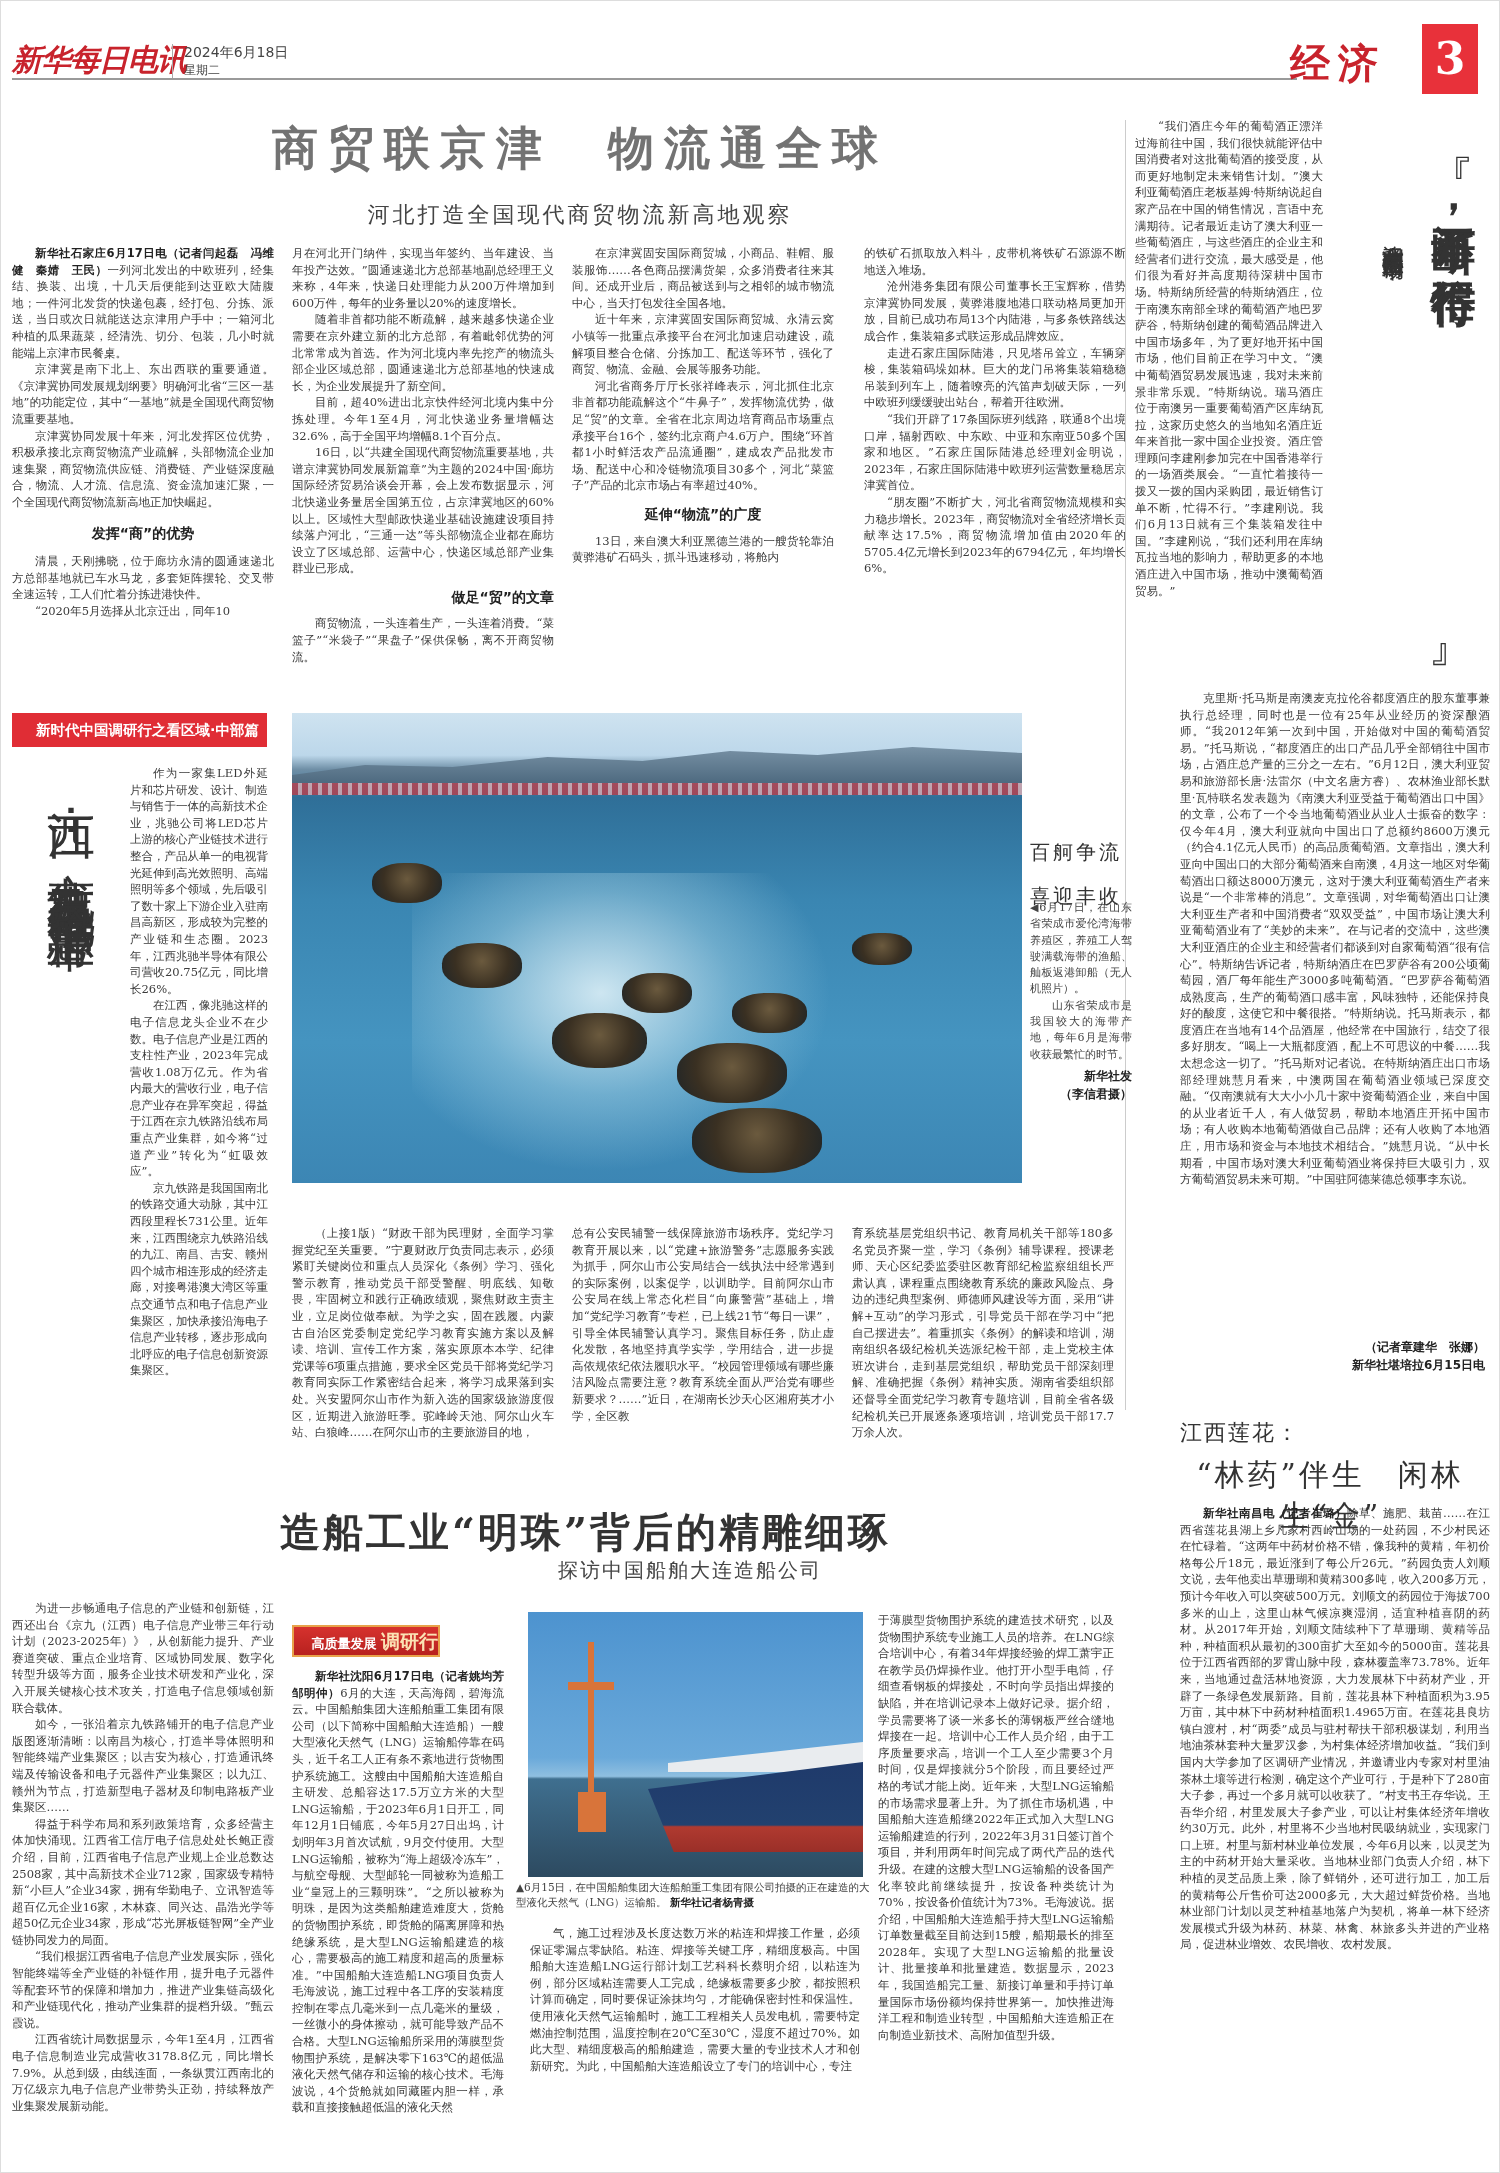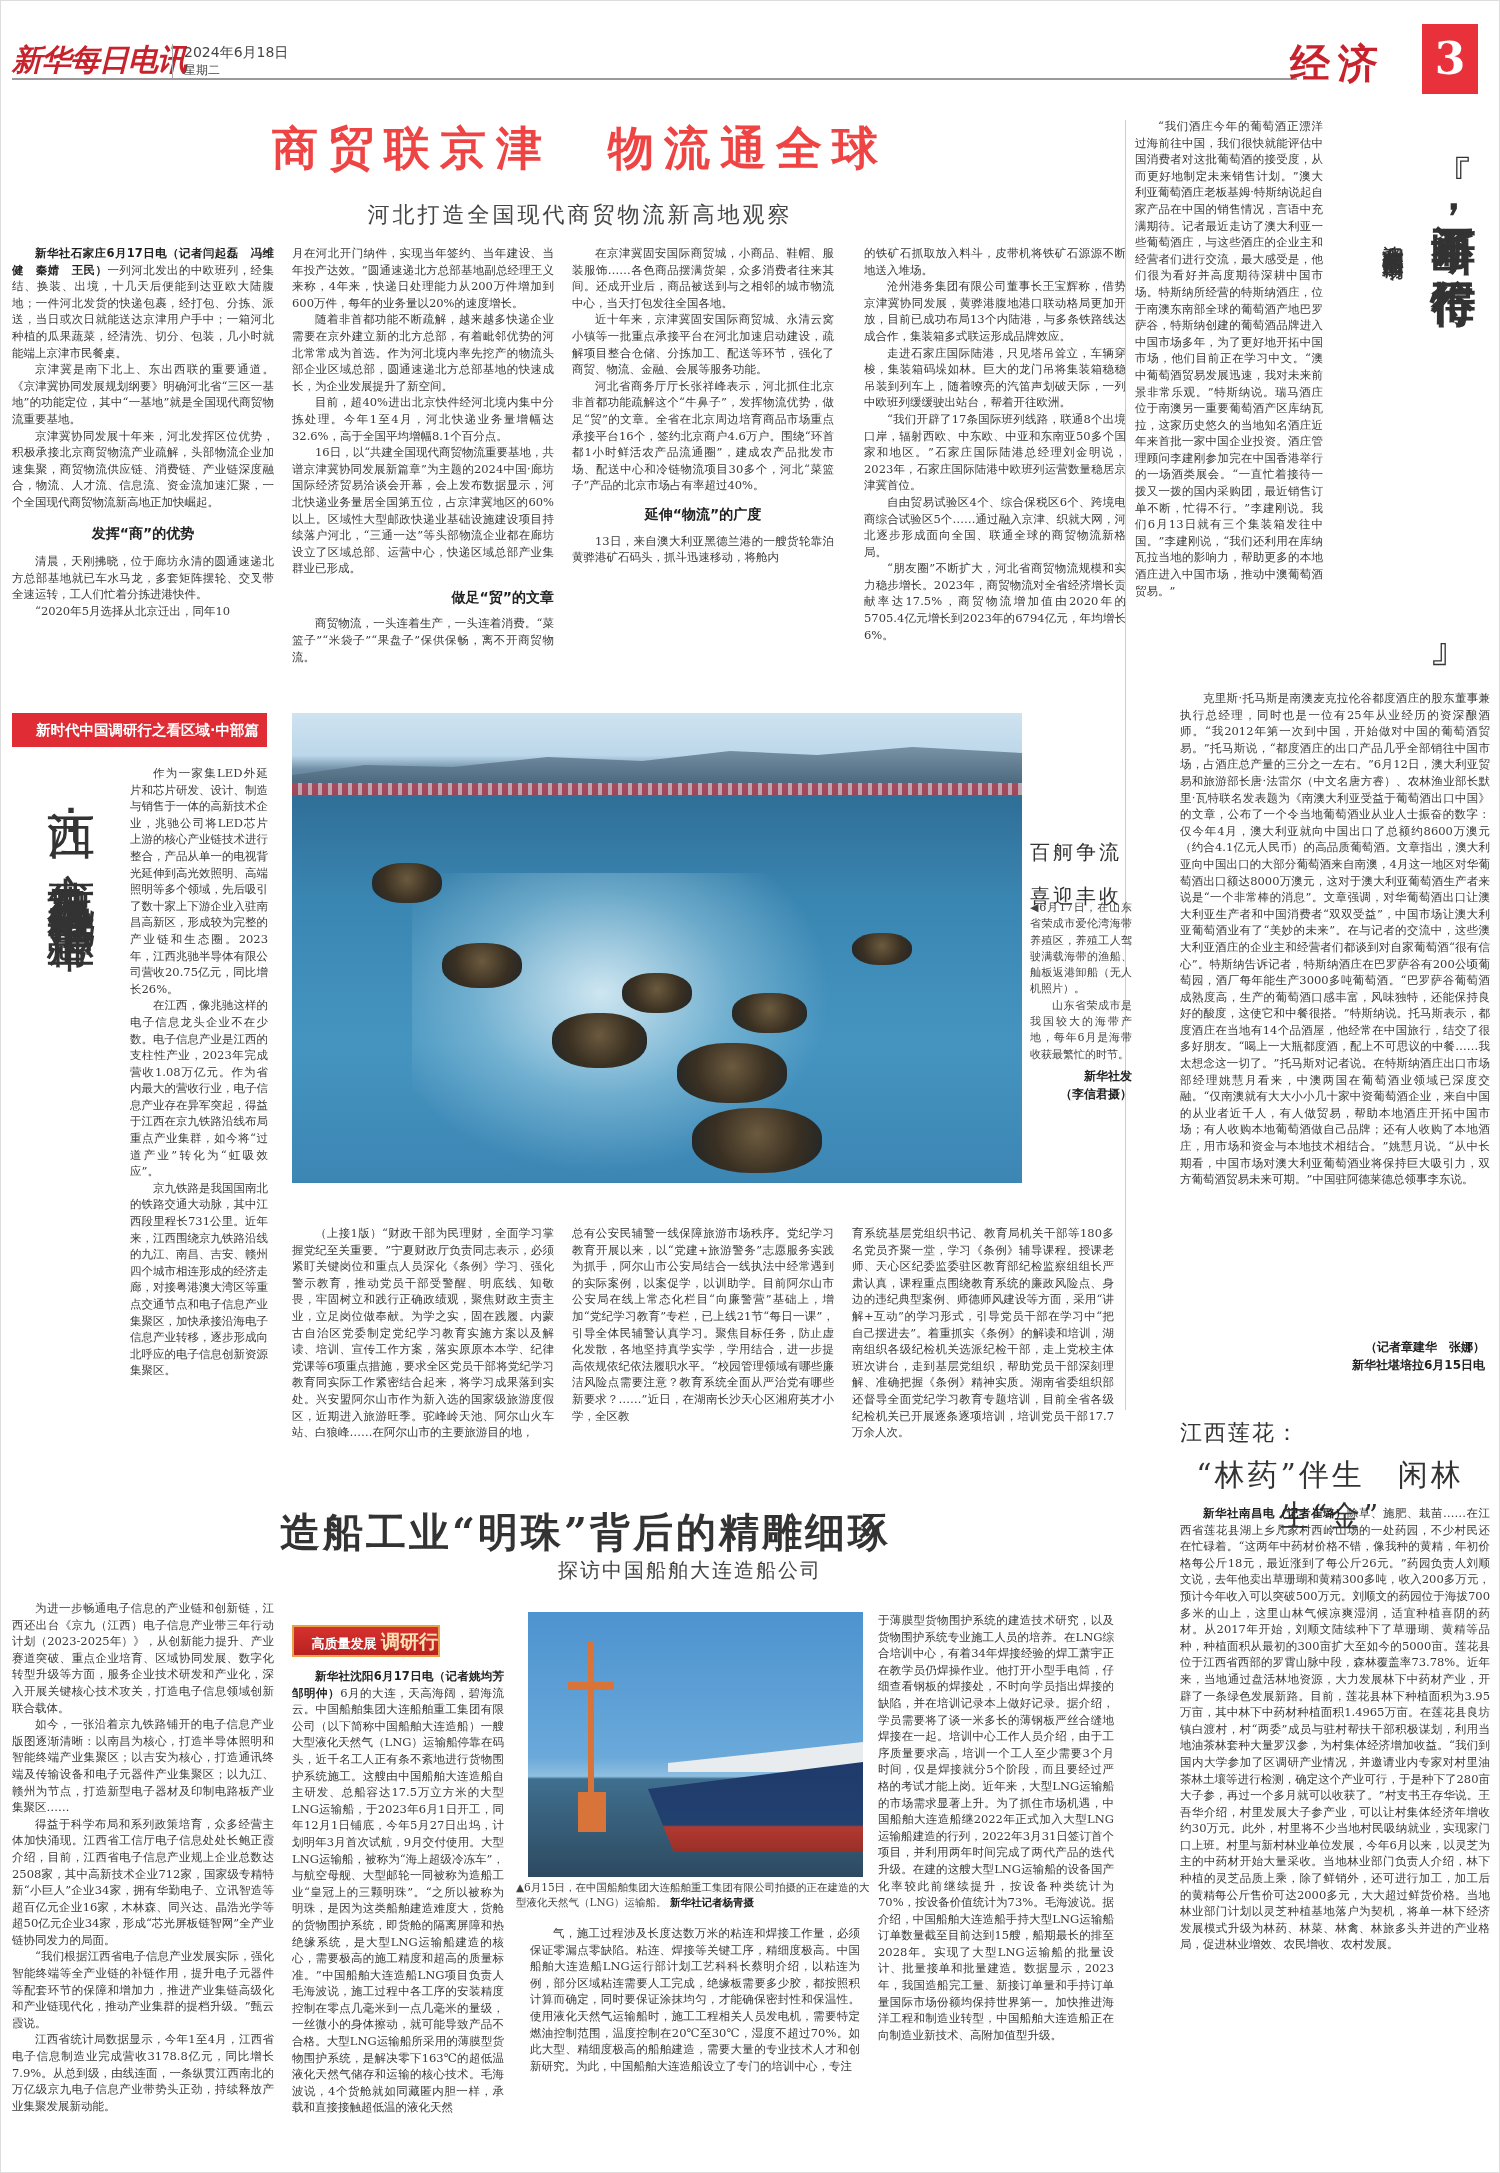--- a/index.html
+++ b/index.html
@@ -10,21 +10,21 @@
   .txt p { text-indent: 2em; }
   .txt b { font-family: "DejaVu Sans", "Liberation Sans", sans-serif; font-weight: bold; color: #222; }
   .sans { font-family: "DejaVu Sans", "Liberation Sans", sans-serif; }
   .masthead-logo { left: 12px; top: 40px; font-size: 30px; color: #c8232c; font-style: italic; font-weight: bold; letter-spacing: -1px; }
   .masthead-sep { left: 172px; top: 44px; width: 1px; height: 36px; background: #aaa; }
   .masthead-date { left: 184px; top: 44px; font-size: 14px; color: #444; }
   .masthead-day { left: 184px; top: 62px; font-size: 12px; color: #444; }
   .masthead-rule { left: 12px; top: 78px; width: 1285px; height: 2px; background: #9a9a9a; }
   .section-name { left: 1290px; top: 36px; font-size: 40px; color: #c8232c; font-weight: bold; letter-spacing: 8px; }
   .page-num { left: 1422px; top: 24px; width: 56px; height: 70px; background: #e8313a; color: #fff; font-size: 44px; font-weight: bold; text-align: center; line-height: 70px; }
-  .headline-1 { left: 160px; top: 118px; width: 840px; font-size: 46px; font-weight: bold; color: #ef4444; letter-spacing: 10px; text-align: center; }
+  .headline-1 { left: 160px; top: 118px; width: 840px; font-size: 46px; font-weight: bold; color: #737373; letter-spacing: 10px; text-align: center; }
   .subhead-1 { left: 160px; top: 200px; width: 840px; text-align: center; font-size: 22px; color: #444; letter-spacing: 3px; }
   .sub-section { font-family: "DejaVu Sans", "Liberation Sans", sans-serif; font-weight: bold; font-size: 14px; color: #222; text-align: center; }
   .col-rule-v { width: 1px; background: #ccc; }
   .red-banner { left: 12px; top: 713px; width: 255px; height: 34px; background: #e02d35; color: #fff; font-family: "DejaVu Sans", "Liberation Sans", sans-serif; font-weight: bold; font-size: 14.5px; line-height: 34px; padding-left: 24px; }
   .vert-title { writing-mode: vertical-rl; font-size: 48px; color: #333; letter-spacing: 4px; }
   .photo-seaweed { left: 292px; top: 713px; width: 730px; height: 470px; overflow: hidden;
     background: linear-gradient(180deg, #cfe3f0 0%, #bcd7ea 9%, #6f8fa6 12%, #2f6f98 18%, #3a86b2 40%, #4594c0 70%, #3c86b4 100%); }
   .photo-seaweed .mountain { position: absolute; left: 0; top: 30px; width: 730px; height: 40px;
     background: linear-gradient(180deg, #7d96a9, #4e6a80); clip-path: polygon(0 80%, 10% 55%, 22% 60%, 35% 35%, 48% 45%, 60% 20%, 72% 30%, 85% 10%, 100% 25%, 100% 100%, 0 100%); }
   .photo-seaweed .rafts { position: absolute; left: 0; top: 70px; width: 730px; height: 12px; background: repeating-linear-gradient(90deg, #c23a46 0 6px, #e8b0b5 6px 10px); opacity: .75; }
@@ -90,21 +90,20 @@
   <p>河北省商务厅厅长张祥峰表示，河北抓住北京非首都功能疏解这个“牛鼻子”，发挥物流优势，做足“贸”的文章。全省在北京周边培育商品市场重点承接平台16个，签约北京商户4.6万户。围绕“环首都1小时鲜活农产品流通圈”，建成农产品批发市场、配送中心和冷链物流项目30多个，河北“菜篮子”产品的北京市场占有率超过40%。</p>
   <div class="sub-section" style="margin:12px 0 10px;">延伸“物流”的广度</div>
   <p>13日，来自澳大利亚黑德兰港的一艘货轮靠泊黄骅港矿石码头，抓斗迅速移动，将舱内</p>
 </div>
 
 <div class="abs txt" style="left:852px;top:245px;width:262px;height:445px;margin-left:12px;">
   <p style="text-indent:0">的铁矿石抓取放入料斗，皮带机将铁矿石源源不断地送入堆场。</p>
   <p>沧州港务集团有限公司董事长王宝辉称，借势京津冀协同发展，黄骅港腹地港口联动格局更加开放，目前已成功布局13个内陆港，与多条铁路线达成合作，集装箱多式联运形成品牌效应。</p>
   <p>走进石家庄国际陆港，只见塔吊耸立，车辆穿梭，集装箱码垛如林。巨大的龙门吊将集装箱稳稳吊装到列车上，随着嘹亮的汽笛声划破天际，一列中欧班列缓缓驶出站台，帮着开往欧洲。</p>
   <p>“我们开辟了17条国际班列线路，联通8个出境口岸，辐射西欧、中东欧、中亚和东南亚50多个国家和地区。”石家庄国际陆港总经理刘金明说，2023年，石家庄国际陆港中欧班列运营数量稳居京津冀首位。</p>
-  <p>自由贸易试验区4个、综合保税区6个、跨境电商综合试验区5个……通过融入京津、织就大网，河北逐步形成面向全国、联通全球的商贸物流新格局。</p>
   <p>“朋友圈”不断扩大，河北省商贸物流规模和实力稳步增长。2023年，商贸物流对全省经济增长贡献率达17.5%，商贸物流增加值由2020年的5705.4亿元增长到2023年的6794亿元，年均增长6%。</p>
 </div>
 
 <div class="abs col-rule-v" style="left:1125px;top:120px;height:1290px;"></div>
 
 <div class="abs txt" style="left:1135px;top:118px;width:188px;height:520px;">
   <p>“我们酒庄今年的葡萄酒正漂洋过海前往中国，我们很快就能评估中国消费者对这批葡萄酒的接受度，从而更好地制定未来销售计划。”澳大利亚葡萄酒庄老板基姆·特斯纳说起自家产品在中国的销售情况，言语中充满期待。记者最近走访了澳大利亚一些葡萄酒庄，与这些酒庄的企业主和经营者们进行交流，最大感受是，他们很为看好并高度期待深耕中国市场。特斯纳所经营的特斯纳酒庄，位于南澳东南部全球的葡萄酒产地巴罗萨谷，特斯纳创建的葡萄酒品牌进入中国市场多年，为了更好地开拓中国市场，他们目前正在学习中文。“澳中葡萄酒贸易发展迅速，我对未来前景非常乐观。”特斯纳说。瑞马酒庄位于南澳另一重要葡萄酒产区库纳瓦拉，这家历史悠久的当地知名酒庄近年来首批一家中国企业投资。酒庄管理顾问李建刚参加完在中国香港举行的一场酒类展会。“一直忙着接待一拨又一拨的国内采购团，最近销售订单不断，忙得不行。”李建刚说。我们6月13日就有三个集装箱发往中国。”李建刚说，“我们还利用在库纳瓦拉当地的影响力，帮助更多的本地酒庄进入中国市场，推动中澳葡萄酒贸易。”</p>
 </div>
 <div class="abs wine-bracket-top">『</div>
 <div class="abs wine-title">订单不断，忙得不行</div>

